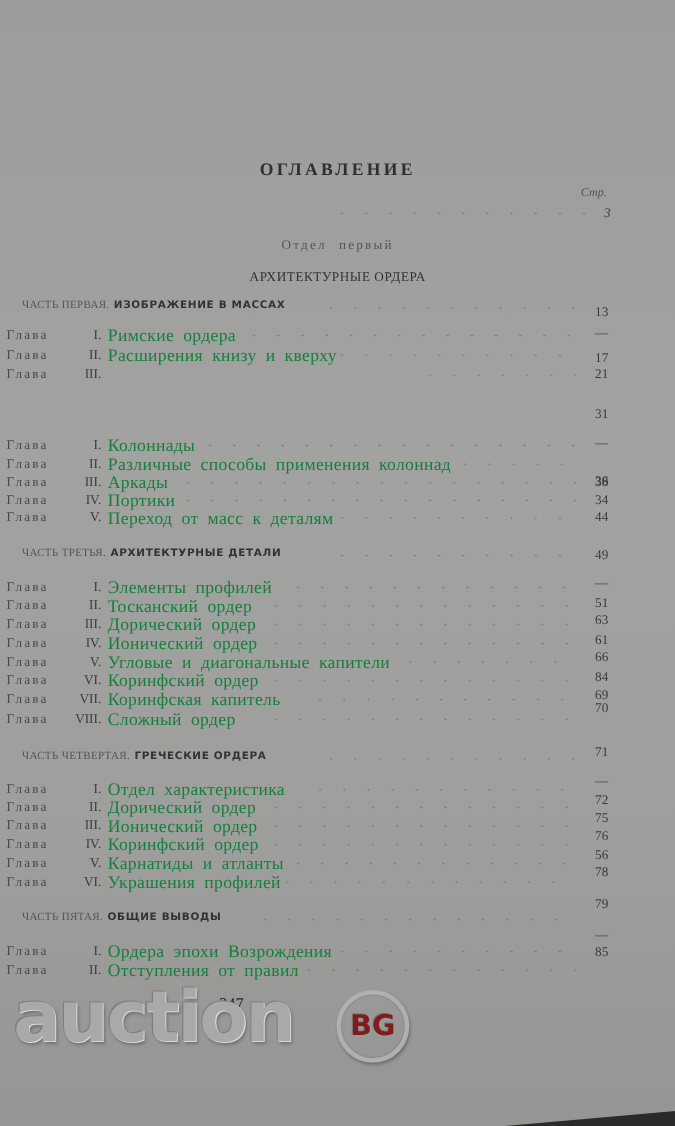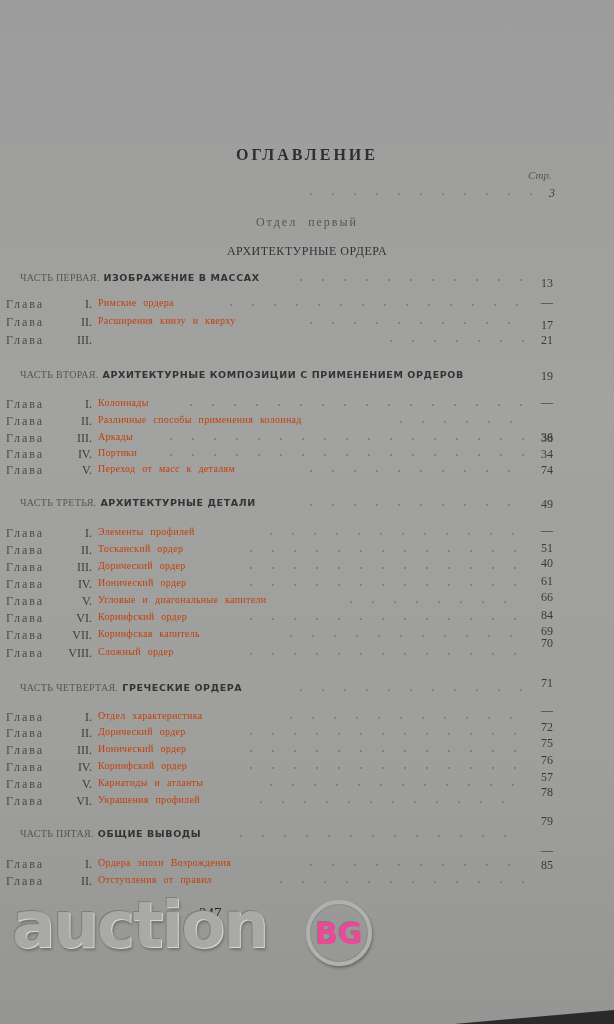--- a/index.html
+++ b/index.html
@@ -29,37 +29,37 @@
       position: absolute; top: 244px; left: 0; width: 614px; text-align: center;
       font-size: 12px; color: #333; letter-spacing: 0.5px;
     }
     .row { position: absolute; left: 0; width: 614px; height: 16px; font-size: 12px; }
     .part-label { position: absolute; left: 4px; font-size: 10px; color: #555; letter-spacing: 0.3px; margin-left: 16px; }
     .part-title {
       font-family: "DejaVu Sans", sans-serif; font-weight: bold; font-size: 9.5px; color: #333; letter-spacing: 0.6px; margin-left: 4px;
     }
     .chap-word { position: absolute; left: 6px; font-size: 12px; letter-spacing: 2px; color: #4a4a4a; }
     .chap-num { position: absolute; width: 40px; text-align: right; left: 52px; font-size: 12px; color: #3d3d3d; }
-    .chap-title { position: absolute; left: 98px; font-size: 10px; color: #c2410c; letter-spacing: 0.3px; word-spacing: 4px; }
+    .chap-title { position: absolute; left: 98px; font-size: 16px; color: #15803d; letter-spacing: 0.3px; word-spacing: 4px; }
     .leader {
       position: absolute; right: 90px; top: 7px; height: 2px;
       background-image: radial-gradient(circle, #6a6a6a 0.9px, transparent 1.1px);
       background-size: 22px 2px; background-repeat: repeat-x; opacity: 0.55;
     }
     .pnum { position: absolute; left: 536px; width: 22px; text-align: center; font-size: 12px; color: #3a3a3a; }
     .footer-page { position: absolute; top: 905px; left: 199px; font-size: 15px; color: #222; }
     .wm-auction {
       position: absolute; top: 888px; left: 12px; font-family: "DejaVu Sans", sans-serif; font-weight: bold;
       font-size: 64px; color: #a9a9a7; letter-spacing: -2px;
       text-shadow: 1px 1px 0 #d8d8d6, -1px -1px 0 #7e7e7c, 2px 3px 3px rgba(0,0,0,0.25);
     }
     .wm-bg {
       position: absolute; top: 900px; left: 306px; width: 58px; height: 58px; border-radius: 50%;
       border: 4px solid #b0b0ae; box-shadow: 1px 2px 3px rgba(0,0,0,0.3), inset 0 0 0 1px #8a8a88;
-      font-family: "DejaVu Sans", sans-serif; font-weight: bold; font-size: 30px; color: #ec4899;
+      font-family: "DejaVu Sans", sans-serif; font-weight: bold; font-size: 26px; color: #7f1d1d;
       display: flex; align-items: center; justify-content: center; text-shadow: -1px -1px 0 #7e7e7c;
     }
     .wm-sub {
       position: absolute; top: 966px; left: 12px; font-family: "DejaVu Sans", sans-serif; font-weight: bold;
       font-size: 30px; color: #adadab; letter-spacing: 1px;
       text-shadow: 1px 1px 0 #d6d6d4, -1px -1px 0 #7c7c7a, 2px 2px 3px rgba(0,0,0,0.25);
     }
     .corner {
       position: absolute; right: 0; bottom: 0; width: 0; height: 0;
       border-bottom: 14px solid #2a2a2a; border-left: 160px solid transparent;
@@ -96,22 +96,21 @@
     <span class="pnum" style="top:3px">17</span>
   </div>
   <div class="row" style="top:333px">
     <span class="chap-word">Глава</span>
     <span class="chap-num">III.</span>
     <div class="leader" style="left:380px;"></div>
     <span class="pnum" style="top:0">21</span>
   </div>
 
   <div class="row" style="top:369px">
-    <span class="part-label"><span>ЧАСТЬ ВТОРАЯ.</span><span class="part-title">АРХИТЕКТУРНЫЕ КОМПОЗИЦИИ С ПРИМЕНЕНИЕМ ОРДЕРОВ</span></span>
-    <span class="pnum" style="top:0">19</span>
+    <span class="pnum" style="top:0">31</span>
   </div>
   <div class="row" style="top:397px">
     <span class="chap-word">Глава</span>
     <span class="chap-num">I.</span>
     <span class="chap-title">Колоннады</span>
     <div class="leader" style="left:180px;"></div>
     <span class="pnum" style="top:-2px">—</span>
   </div>
   <div class="row" style="top:414px">
     <span class="chap-word">Глава</span>
@@ -132,21 +131,21 @@
     <span class="chap-num">IV.</span>
     <span class="chap-title">Портики</span>
     <div class="leader" style="left:160px;"></div>
     <span class="pnum" style="top:0">34</span>
   </div>
   <div class="row" style="top:463px">
     <span class="chap-word">Глава</span>
     <span class="chap-num">V.</span>
     <span class="chap-title">Переход от масс к деталям</span>
     <div class="leader" style="left:300px;"></div>
-    <span class="pnum" style="top:0">74</span>
+    <span class="pnum" style="top:0">44</span>
   </div>
 
   <div class="row" style="top:497px">
     <span class="part-label"><span>ЧАСТЬ ТРЕТЬЯ.</span><span class="part-title">АРХИТЕКТУРНЫЕ ДЕТАЛИ</span></span>
     <div class="leader" style="left:300px;"></div>
     <span class="pnum" style="top:0">49</span>
   </div>
   <div class="row" style="top:526px">
     <span class="chap-word">Глава</span>
     <span class="chap-num">I.</span>
@@ -159,21 +158,21 @@
     <span class="chap-num">II.</span>
     <span class="chap-title">Тосканский ордер</span>
     <div class="leader" style="left:240px;"></div>
     <span class="pnum" style="top:-2px">51</span>
   </div>
   <div class="row" style="top:560px">
     <span class="chap-word">Глава</span>
     <span class="chap-num">III.</span>
     <span class="chap-title">Дорический ордер</span>
     <div class="leader" style="left:240px;"></div>
-    <span class="pnum" style="top:-4px">40</span>
+    <span class="pnum" style="top:-4px">63</span>
   </div>
   <div class="row" style="top:577px">
     <span class="chap-word">Глава</span>
     <span class="chap-num">IV.</span>
     <span class="chap-title">Ионический ордер</span>
     <div class="leader" style="left:240px;"></div>
     <span class="pnum" style="top:-3px">61</span>
   </div>
   <div class="row" style="top:594px">
     <span class="chap-word">Глава</span>
@@ -235,21 +234,21 @@
     <span class="chap-num">IV.</span>
     <span class="chap-title">Коринфский ордер</span>
     <div class="leader" style="left:240px;"></div>
     <span class="pnum" style="top:-7px">76</span>
   </div>
   <div class="row" style="top:777px">
     <span class="chap-word">Глава</span>
     <span class="chap-num">V.</span>
     <span class="chap-title">Карнатиды и атланты</span>
     <div class="leader" style="left:260px;"></div>
-    <span class="pnum" style="top:-7px">57</span>
+    <span class="pnum" style="top:-7px">56</span>
   </div>
   <div class="row" style="top:794px">
     <span class="chap-word">Глава</span>
     <span class="chap-num">VI.</span>
     <span class="chap-title">Украшения профилей</span>
     <div class="leader" style="left:250px;"></div>
     <span class="pnum" style="top:-9px">78</span>
   </div>
 
   <div class="row" style="top:828px">

